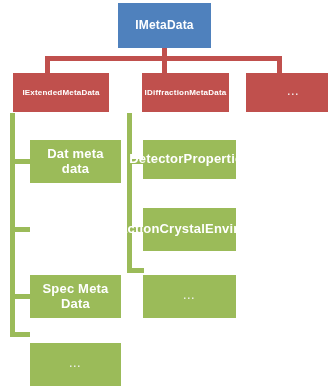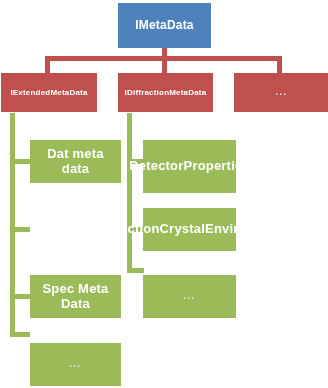--- a/index.html
+++ b/index.html
@@ -31,20 +31,21 @@
     padding: 2px 4px;
     -webkit-font-smoothing: none;
   }
   .node.root {
     background: #4F81BD;
     font-size: 12px;
   }
   .node.iface {
     background: #C0504D;
     font-size: 8px;
+    margin-left: 12px;
   }
   .node.impl {
     background: #9BBB59;
     font-size: 13px;
   }
   .node.ellipsis {
     font-size: 9px;
     letter-spacing: 1.5px;
     color: #f2f2f2;
   }
@@ -66,21 +67,21 @@
 
   <div class="conn red" style="left:162px; top:48px; width:5px; height:13px;"></div>
   <div class="conn red" style="left:45px; top:56px; width:237px; height:5px;"></div>
   <div class="conn red" style="left:45px; top:56px; width:5px; height:17px;"></div>
   <div class="conn red" style="left:162px; top:56px; width:5px; height:17px;"></div>
   <div class="conn red" style="left:277px; top:56px; width:5px; height:17px;"></div>
 
   <div class="node iface" style="left:1px; top:73px; width:96px; height:39px;">
     <span>IExtendedMetaData</span>
   </div>
-  <div class="node iface" style="left:118px; top:73px; width:95px; height:39px;">
+  <div class="node iface" style="left:130px; top:73px; width:87px; height:39px;">
     <span>IDiffractionMetaData</span>
   </div>
   <div class="node iface ellipsis" style="left:234px; top:73px; width:95px; height:39px;">
     <span>...</span>
   </div>
 
   <div class="conn green" style="left:10px; top:113px; width:5px; height:224px;"></div>
   <div class="conn green" style="left:10px; top:159px; width:20px; height:5px;"></div>
   <div class="conn green" style="left:10px; top:227px; width:20px; height:5px;"></div>
   <div class="conn green" style="left:10px; top:294px; width:20px; height:5px;"></div>
@@ -94,21 +95,21 @@
   <div class="node impl" style="left:30px; top:140px; width:91px; height:43px;">
     <span>Dat meta data</span>
   </div>
   <div class="node impl" style="left:30px; top:275px; width:91px; height:43px;">
     <span>Spec Meta Data</span>
   </div>
   <div class="node impl ellipsis" style="left:30px; top:343px; width:91px; height:43px;">
     <span>...</span>
   </div>
 
-  <div class="node impl" style="left:143px; top:140px; width:93px; height:53px;">
+  <div class="node impl" style="left:143px; top:140px; width:93px; height:39px;">
     <span>DetectorProperties</span>
   </div>
   <div class="node impl" style="left:143px; top:208px; width:93px; height:43px;">
     <span>DiffractionCrystalEnvironment</span>
   </div>
   <div class="node impl ellipsis" style="left:143px; top:275px; width:93px; height:43px;">
     <span>...</span>
   </div>
 
 </div>

